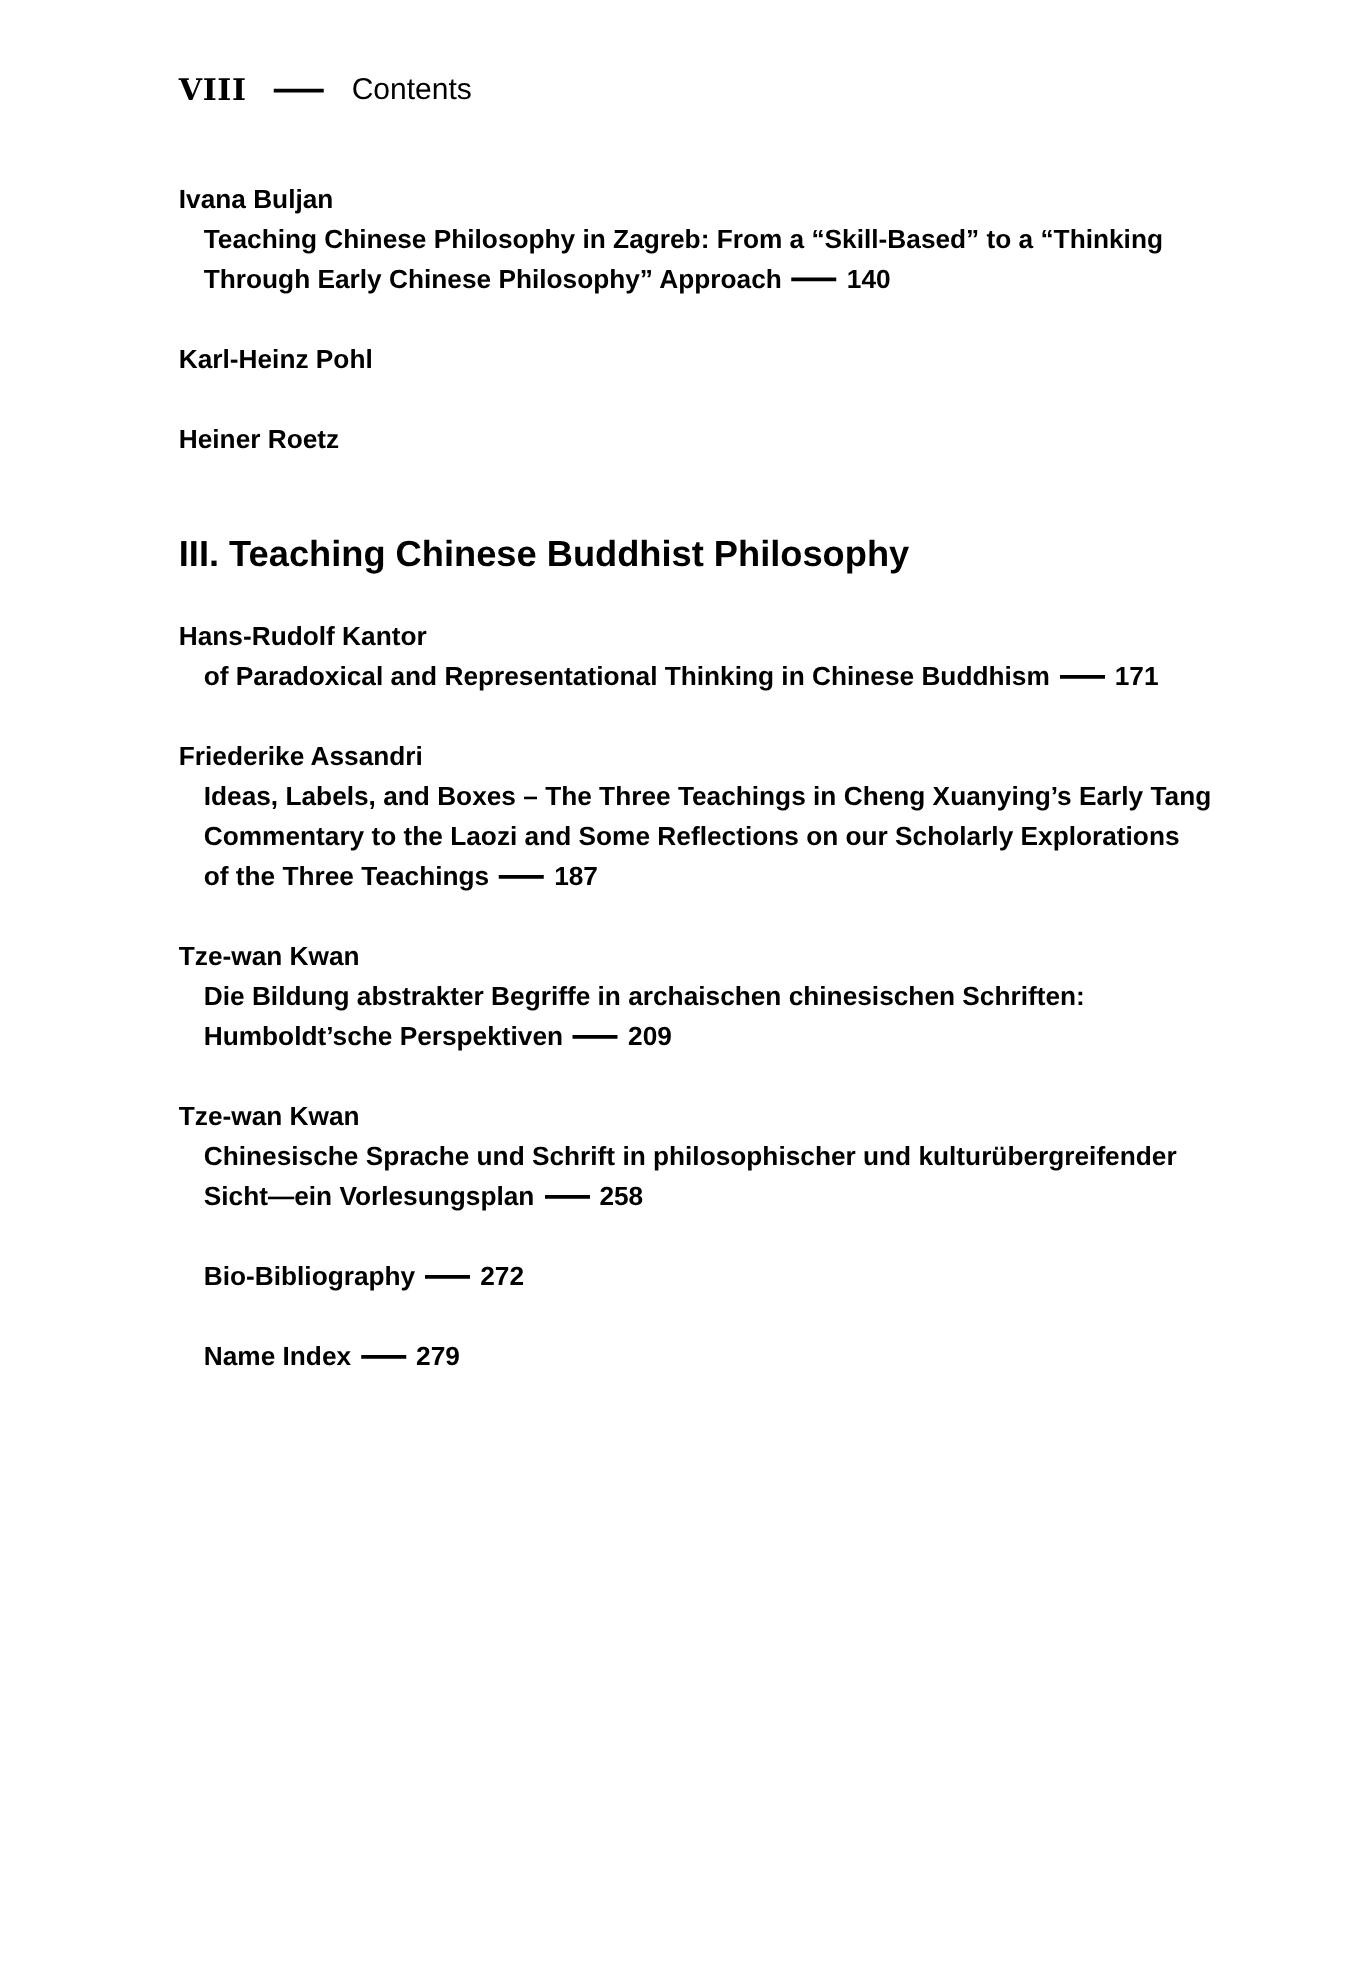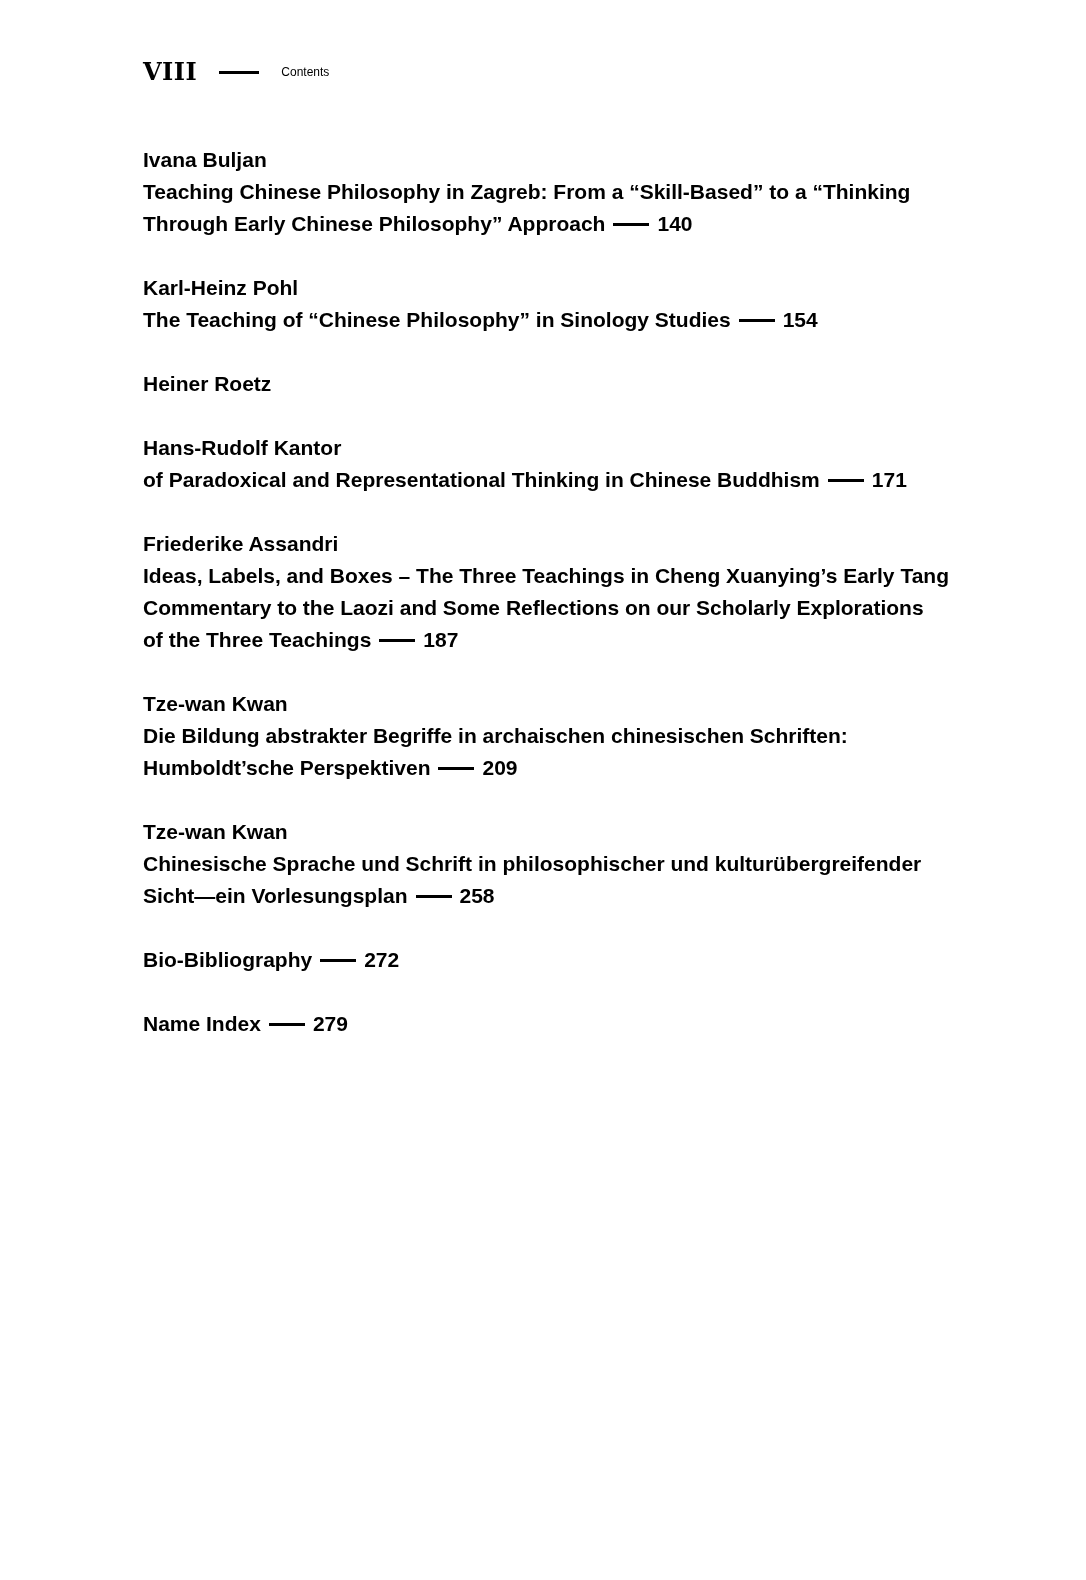--- a/index.html
+++ b/index.html
@@ -29,36 +29,37 @@
     letter-spacing: 0.5px;
   }
   .header-rule {
     display: inline-block;
     width: 40px;
     height: 3px;
     background: #000;
     margin: 0 22px;
   }
   .header-label {
-    font-size: 12px;
+    font-size: 24px;
     line-height: 28px;
   }
   .entry {
     font-size: 21px;
     line-height: 32px;
     margin: 0 0 32px 0;
   }
   .author {
     font-weight: 700;
   }
   .title {
     font-weight: 700;
   }
   .title-line {
     white-space: nowrap;
+    margin-left: 20px;
   }
   .section-heading {
     font-family: "Liberation Sans", sans-serif;
     font-size: 29px;
     line-height: 40px;
     font-weight: 700;
     margin: 56px 0 30px 0;
   }
   .rule {
     display: inline-block;
@@ -84,27 +85,25 @@
 <main>
     <div class="entry">
       <div class="author">Ivana Buljan</div>
       <div class="title">
         <div class="title-line">Teaching Chinese Philosophy in Zagreb: From a “Skill-Based” to a “Thinking</div>
         <div class="title-line">Through Early Chinese Philosophy” Approach<span class="rule"></span><span class="page-num">140</span></div>
       </div>
     </div>
     <div class="entry">
       <div class="author">Karl-Heinz Pohl</div>
-      <div class="title">
-        <div class="title-line">The Teaching of “Chinese Philosophy” in Sinology Studies<span class="rule"></span><span class="page-num">154</span></div>
-      </div>
     </div>
     <div class="entry">
       <div class="author">Heiner Roetz</div>
     </div>
+    <h2 class="section-heading">III. Teaching Chinese Buddhist Philosophy</h2>
     <div class="entry">
       <div class="author">Hans-Rudolf Kantor</div>
       <div class="title">
         <div class="title-line">of Paradoxical and Representational Thinking in Chinese Buddhism<span class="rule"></span><span class="page-num">171</span></div>
       </div>
     </div>
     <div class="entry">
       <div class="author">Friederike Assandri</div>
       <div class="title">
         <div class="title-line">Ideas, Labels, and Boxes – The Three Teachings in Cheng Xuanying’s Early Tang</div>

